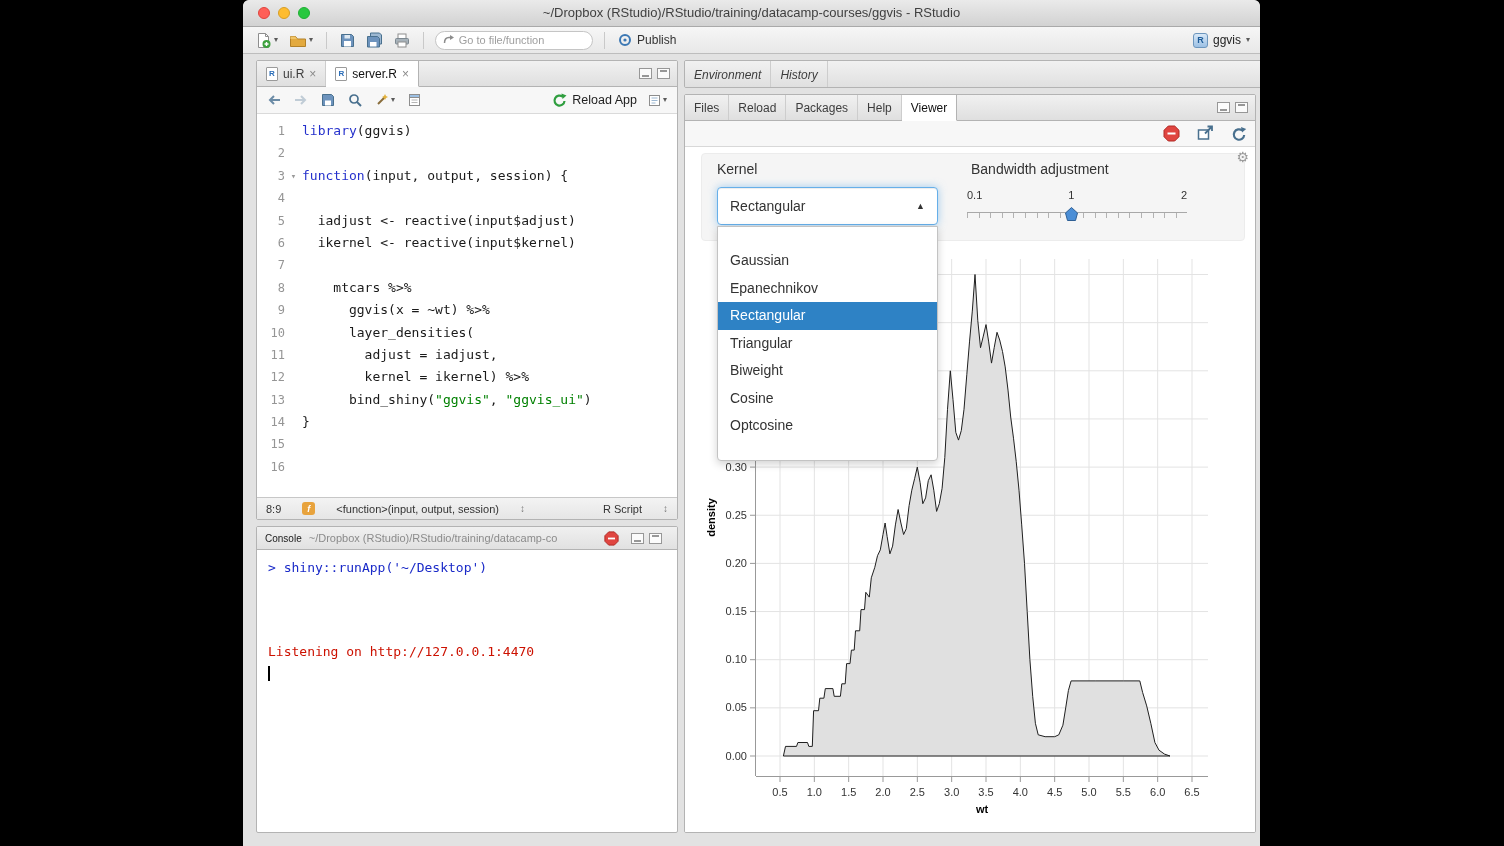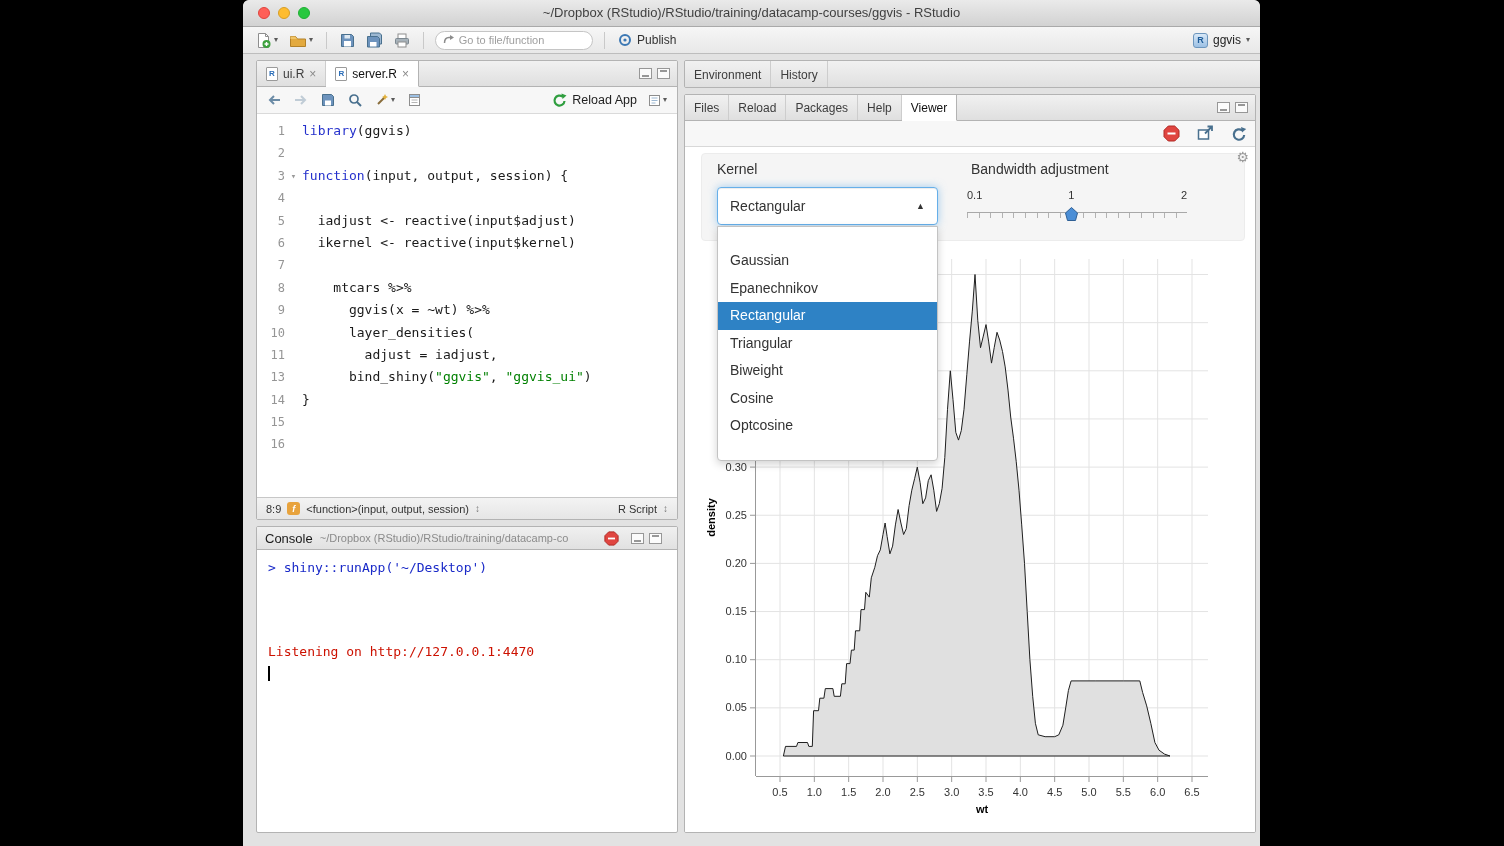--- a/index.html
+++ b/index.html
@@ -28,21 +28,21 @@
   .goto-box input::placeholder{color:#9e9e9e;}
   .publish span{font-size:12px;color:#333;margin-left:3px;}
   .project-menu{margin-left:auto;display:flex;align-items:center;gap:5px;font-size:12px;color:#222;}
   .proj-icon{width:15px;height:15px;border:1px solid #6d96bd;border-radius:3px;background:linear-gradient(#d8e8f7,#9cc0e4);
              color:#1e5c99;font-weight:bold;font-size:9px;display:flex;align-items:center;justify-content:center;}
 
   
   .pane{position:absolute;background:#fff;border:1px solid #b3b3b3;border-radius:2px;overflow:hidden;}
   .pane-source{left:13px;top:60px;width:422px;height:460px;}
   .pane-console{left:13px;top:526px;width:422px;height:307px;}
-  .pane-env{left:441px;top:60px;width:668px;height:28px;}
+  .pane-env{left:441px;top:60px;width:668px;height:28px;font-style:italic;}
   .pane-right{left:441px;top:94px;width:572px;height:739px;}
 
   .tabbar{height:26px;background:linear-gradient(#f1f1f1,#dfdfdf);border-bottom:1px solid #b3b3b3;display:flex;align-items:stretch;}
   .pane-env .tabbar{height:27px;border-bottom:none;}
   .tab{display:flex;align-items:center;gap:5px;padding:0 9px;font-size:12px;color:#3d3d3d;border-right:1px solid #cdcdcd;white-space:nowrap;}
   .tab.active{background:#fff;color:#111;border-right:1px solid #b3b3b3;box-shadow:1px 0 0 rgba(255,255,255,.4) inset;margin-bottom:-1px;border-bottom:1px solid #fff;}
   .tab-close{color:#8a8a8a;font-size:12px;line-height:12px;}
   .file-icon{width:12px;height:14px;border:1px solid #9a9a9a;background:#fff;border-radius:1px;display:flex;align-items:center;justify-content:center;}
   .file-icon i{font-style:normal;font-size:8px;color:#2a6db8;font-weight:bold;}
   .win-btns{margin-left:auto;display:flex;gap:5px;align-items:center;padding-right:7px;}
@@ -58,30 +58,30 @@
   .code-area{position:absolute;top:54px;bottom:22px;left:0;right:0;background:#fff;overflow:hidden;
              font-family:"DejaVu Sans Mono","Liberation Mono",monospace;font-size:13px;padding-top:5px;}
   .code-line{display:flex;height:22.4px;line-height:22.4px;white-space:pre;}
   .gutter-num{flex:0 0 28px;width:28px;text-align:right;color:#959595;font-size:12px;}
   .fold{flex:0 0 17px;width:17px;text-align:center;color:#9a9a9a;font-size:9px;}
   .code-text{white-space:pre;}
   .tok-kw{color:#2531cc;}
   .tok-str{color:#008000;}
   .tok-pl{color:#1a1a1a;}
   .ed-status{position:absolute;bottom:0;left:0;right:0;height:22px;background:linear-gradient(#f3f3f3,#e6e6e6);
-             border-top:1px solid #c7c7c7;display:flex;align-items:center;font-size:11px;color:#333;padding:0 9px;gap:6px;}
+             border-top:1px solid #c7c7c7;display:flex;align-items:center;font-size:11px;color:#333;padding:0 9px;gap:21px;}
   .fn-icon{width:13px;height:13px;border-radius:3px;background:#e8a33d;color:#fff;font-weight:bold;font-style:italic;
            font-size:9px;display:flex;align-items:center;justify-content:center;}
   .updown{font-size:10px;color:#777;}
   .ed-status .grow{flex:1;}
 
   
   .console-header{height:23px;background:linear-gradient(#f0f0f0,#e1e1e1);border-bottom:1px solid #b3b3b3;
                   display:flex;align-items:center;padding:0 8px;gap:7px;position:relative;}
-  .console-title{font-size:13px;color:#1a1a1a;}
+  .console-title{font-size:10px;color:#1a1a1a;}
   .console-path{font-size:11px;color:#8b8b8b;white-space:nowrap;overflow:hidden;max-width:300px;}
   .console-stop{position:absolute;left:347px;top:4px;}
   .console-body{padding:7px 11px;font-family:"DejaVu Sans Mono","Liberation Mono",monospace;font-size:13px;}
   .cl{height:22px;line-height:22px;white-space:pre;}
   .cl-input{color:#1a2ac8;}
   .cl-message{color:#cc1100;margin-top:40px;}
   .console-caret{width:2px;height:15px;background:#000;margin-top:3px;}
 
   
   .viewer-toolbar{position:absolute;top:26px;left:0;right:0;height:26px;background:#f7f7f7;border-bottom:1px solid #d8d8d8;}
@@ -270,20 +270,21 @@
         <div class="code-line"><span class="gutter-num">2</span><span class="fold"></span><span class="code-text"></span></div>
         <div class="code-line"><span class="gutter-num">3</span><span class="fold">▾</span><span class="code-text"><span class="tok-kw">function</span><span class="tok-pl">(input, output, session) {</span></span></div>
         <div class="code-line"><span class="gutter-num">4</span><span class="fold"></span><span class="code-text"></span></div>
         <div class="code-line"><span class="gutter-num">5</span><span class="fold"></span><span class="code-text"><span class="tok-pl">  iadjust &lt;- reactive(input$adjust)</span></span></div>
         <div class="code-line"><span class="gutter-num">6</span><span class="fold"></span><span class="code-text"><span class="tok-pl">  ikernel &lt;- reactive(input$kernel)</span></span></div>
         <div class="code-line"><span class="gutter-num">7</span><span class="fold"></span><span class="code-text"></span></div>
         <div class="code-line"><span class="gutter-num">8</span><span class="fold"></span><span class="code-text"><span class="tok-pl">    mtcars %&gt;%</span></span></div>
         <div class="code-line"><span class="gutter-num">9</span><span class="fold"></span><span class="code-text"><span class="tok-pl">      ggvis(x = ~wt) %&gt;%</span></span></div>
         <div class="code-line"><span class="gutter-num">10</span><span class="fold"></span><span class="code-text"><span class="tok-pl">      layer_densities(</span></span></div>
         <div class="code-line"><span class="gutter-num">11</span><span class="fold"></span><span class="code-text"><span class="tok-pl">        adjust = iadjust,</span></span></div>
+        <div class="code-line"><span class="gutter-num">12</span><span class="fold"></span><span class="code-text"><span class="tok-pl">        kernel = ikernel) %&gt;%</span></span></div>
         <div class="code-line"><span class="gutter-num">13</span><span class="fold"></span><span class="code-text"><span class="tok-pl">      bind_shiny(</span><span class="tok-str">"ggvis"</span><span class="tok-pl">, </span><span class="tok-str">"ggvis_ui"</span><span class="tok-pl">)</span></span></div>
         <div class="code-line"><span class="gutter-num">14</span><span class="fold"></span><span class="code-text"><span class="tok-pl">}</span></span></div>
         <div class="code-line"><span class="gutter-num">15</span><span class="fold"></span><span class="code-text"></span></div>
         <div class="code-line"><span class="gutter-num">16</span><span class="fold"></span><span class="code-text"></span></div>
       </div>
     <div class="ed-status">
       <span>8:9</span>
       <span class="fn-icon">f</span>
       <span>&lt;function&gt;(input, output, session)</span>
       <span class="updown">↕</span>

